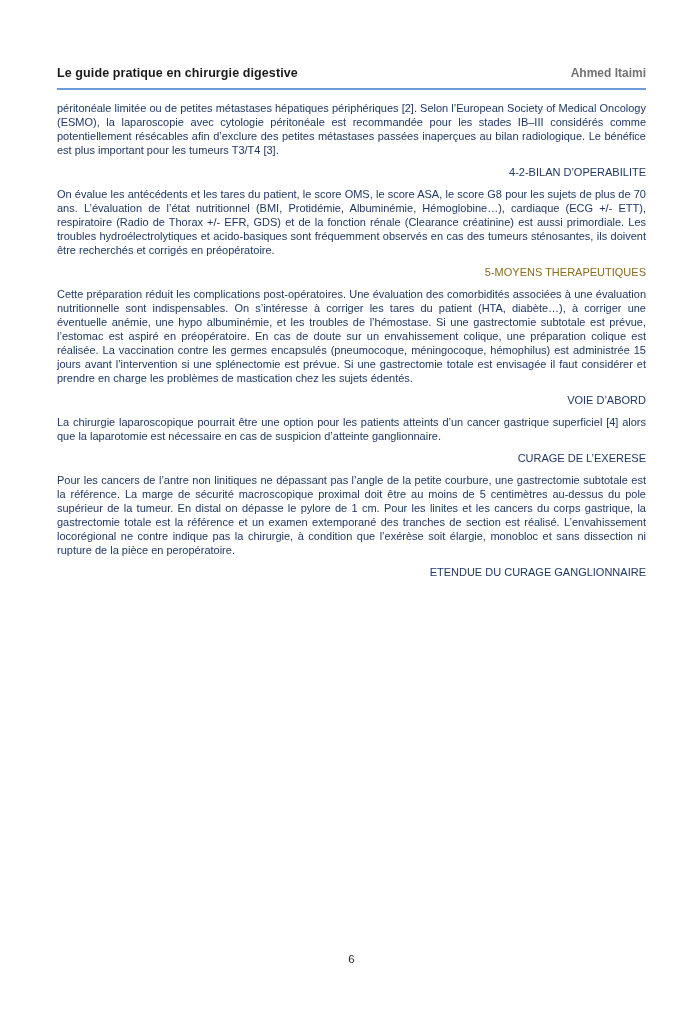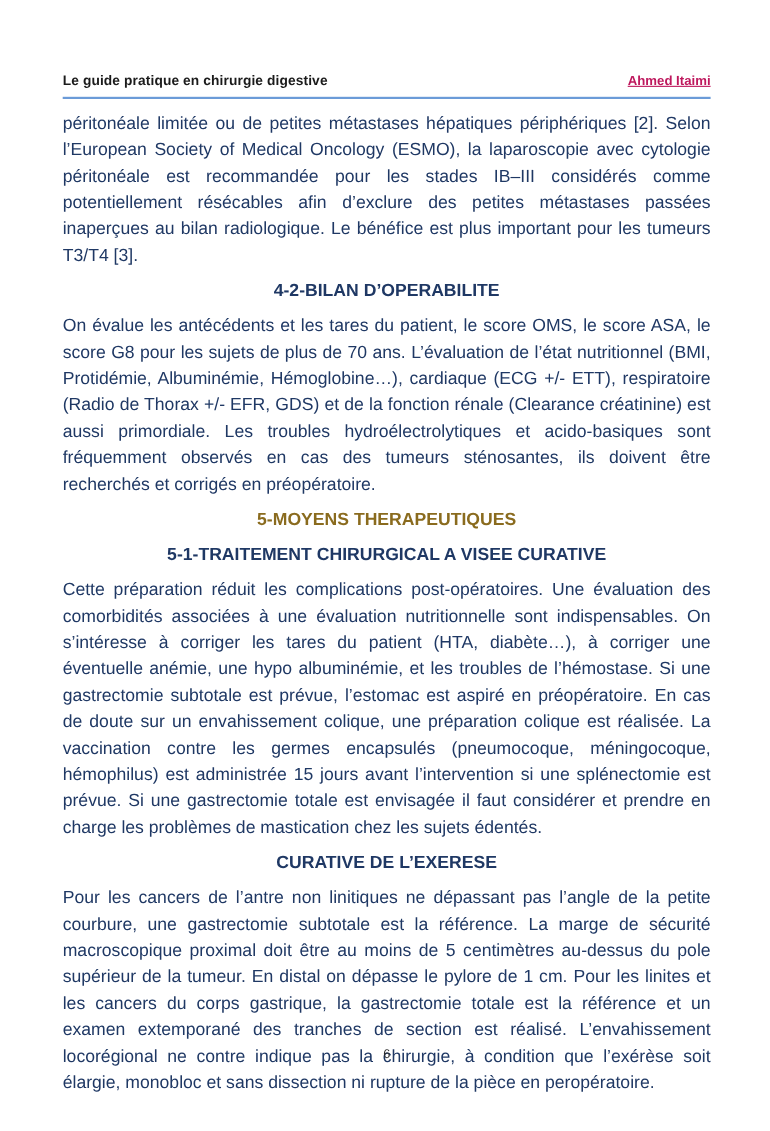--- a/index.html
+++ b/index.html
@@ -37,35 +37,34 @@
   }
   .doc-header .title {
     font-size: 12.5px;
     font-weight: bold;
     color: #1b1b1b;
     letter-spacing: 0.1px;
   }
   .doc-header .author {
     font-size: 12px;
     font-weight: bold;
-    color: #be185d;
-    text-decoration: underline;
+    color: #737373;
   }
   .body-text p, .body-text h2 {
     margin: 0 0 8px 0;
-    font-size: 16px;
-    line-height: 24px;
+    font-size: 11px;
+    line-height: 14px;
     color: #1F3864;
   }
   .body-text p {
     text-align: justify;
   }
   .body-text h2 {
-    font-weight: bold;
-    text-align: center;
+    font-weight: normal;
+    text-align: right;
     margin-top: 2px;
   }
   .body-text h2.accent {
     color: #8A6B1E;
   }
   .page-footer {
     position: absolute;
     left: 57px;
     width: 589px;
     top: 953px;
@@ -84,23 +83,25 @@
     <div class="doc-header">
       <span class="title">Le guide pratique en chirurgie digestive</span>
       <span class="author">Ahmed Itaimi</span>
     </div>
 
     <div class="body-text">
       <p>péritonéale limitée ou de petites métastases hépatiques périphériques [2]. Selon l’European Society of Medical Oncology (ESMO), la laparoscopie avec cytologie péritonéale est recommandée pour les stades IB–III considérés comme potentiellement résécables afin d’exclure des petites métastases passées inaperçues au bilan radiologique.  Le bénéfice est plus important pour les tumeurs T3/T4 [3].</p>
       <h2>4-2-BILAN D’OPERABILITE</h2>
       <p>On évalue les antécédents et les tares du patient, le score OMS, le score ASA, le score G8 pour les sujets de plus de 70 ans. L’évaluation de l’état nutritionnel (BMI, Protidémie, Albuminémie, Hémoglobine…), cardiaque (ECG +/- ETT), respiratoire (Radio de Thorax +/- EFR, GDS) et de la fonction rénale (Clearance créatinine) est aussi primordiale. Les troubles hydroélectrolytiques et acido-basiques sont fréquemment observés en cas des tumeurs sténosantes, ils doivent être recherchés et corrigés en préopératoire.</p>
       <h2 class="accent">5-MOYENS THERAPEUTIQUES</h2>
-      <h2>5-1-TRAITEMENT CHIRURGICAL A VISEE CURATIVE</h2>
       <p>Cette préparation réduit les complications post-opératoires. Une évaluation des comorbidités associées à une évaluation nutritionnelle sont indispensables. On s’intéresse à corriger les tares du patient (HTA, diabète…), à corriger une éventuelle anémie, une hypo albuminémie, et les troubles de l’hémostase. Si une gastrectomie subtotale est prévue, l’estomac est aspiré en préopératoire. En cas de doute sur un envahissement colique, une préparation colique est réalisée. La vaccination contre les germes encapsulés (pneumocoque, méningocoque, hémophilus) est administrée 15 jours avant l’intervention si une splénectomie est prévue. Si une gastrectomie totale est envisagée il faut considérer et prendre en charge les problèmes de mastication chez les sujets édentés.</p>
-      <h2>CURATIVE DE L’EXERESE</h2>
+      <h2>VOIE D’ABORD</h2>
+      <p>La chirurgie laparoscopique pourrait être une option pour les patients atteints d’un cancer gastrique superficiel [4] alors que la laparotomie est nécessaire en cas de suspicion d’atteinte ganglionnaire.</p>
+      <h2>CURAGE DE L’EXERESE</h2>
       <p>Pour les cancers de l’antre non linitiques ne dépassant pas l’angle de la petite courbure, une gastrectomie subtotale est la référence. La marge de sécurité macroscopique proximal doit être au moins de 5 centimètres au-dessus du pole supérieur de la tumeur. En distal on dépasse le pylore de 1 cm. Pour les linites et les cancers du corps gastrique, la gastrectomie totale est la référence et un examen extemporané des tranches de section est réalisé. L’envahissement locorégional ne contre indique pas la chirurgie, à condition que l’exérèse soit élargie, monobloc et sans dissection ni rupture de la pièce en peropératoire.</p>
+      <h2>ETENDUE DU CURAGE GANGLIONNAIRE</h2>
     </div>
 
   </div>
 
   <div class="page-footer">6</div>
 
 </div>
 
 </body></html>

